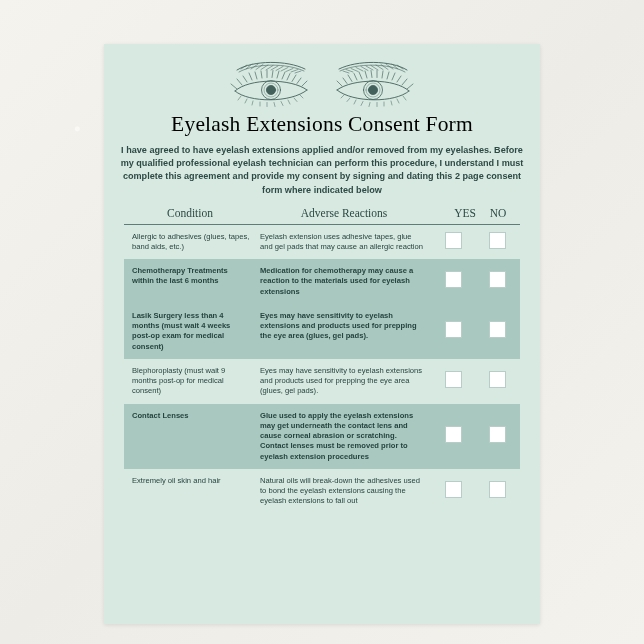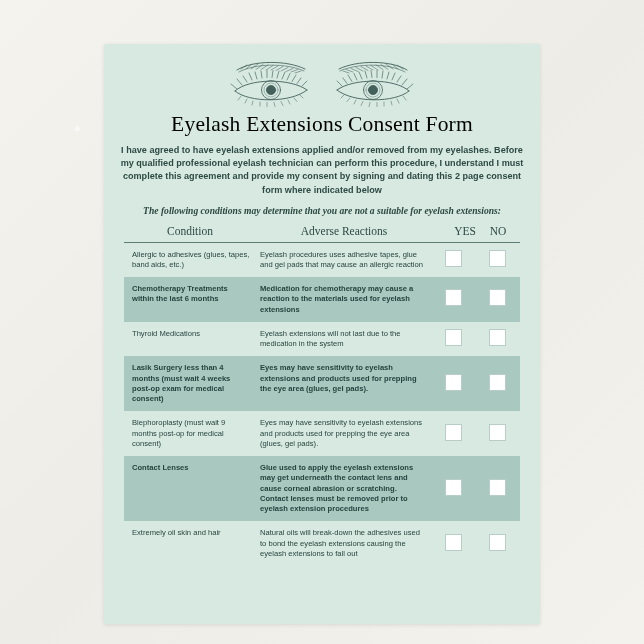--- a/index.html
+++ b/index.html
@@ -167,50 +167,43 @@
           <path d="M8 31 L2 26 M13 27 L8 21 M18 24 L14 18 M23 22 L20 15 M28 21 L26 14 M33 20 L32 13 M38 19.5 L38 12.5 M43 19.5 L44 12.5 M48 20 L50 13 M53 21 L56 14 M58 22 L61 15.5 M63 23.5 L67 17 M68 25.5 L72 20 M73 28 L78 23" stroke-width="0.65"></path>
           <path d="M12 38 L9 42 M18 41 L16 45 M24 43 L23 47 M31 44 L31 48 M38 44.5 L38 48.5 M45 44.5 L46 48.5 M52 43.5 L54 47.5 M59 42 L61 46 M65 40 L68 43.5 M71 37 L74 40" stroke-width="0.5"></path>
         </g>
       </svg>
     </div>
 
     <div class="title">Eyelash Extensions Consent Form</div>
 
     <div class="intro">I have agreed to have eyelash extensions applied and/or removed from my eyelashes. Before my qualified professional eyelash technician can perform this procedure, I understand I must complete this agreement and provide my consent by signing and dating this 2 page consent form where indicated below</div>
 
-    <div class="subhead">The following conditions may determine that you are not a suitable for eyelash extensions:</div>
 
     <table class="consent">
       <thead>
         <tr>
           <th class="col-cond">Condition</th>
           <th class="col-adv">Adverse Reactions</th>
           <th class="col-yes">YES</th>
           <th class="col-no">NO</th>
         </tr>
       </thead>
       <tbody>
         <tr class="plain">
           <td class="cond">Allergic to adhesives (glues, tapes, band aids, etc.)</td>
-          <td>Eyelash procedures uses adhesive tapes, glue and gel pads that may cause an allergic reaction</td>
+          <td>Eyelash extension uses adhesive tapes, glue and gel pads that may cause an allergic reaction</td>
           <td class="box-cell"><span class="checkbox"></span></td>
           <td class="box-cell"><span class="checkbox"></span></td>
         </tr>
         <tr class="alt">
           <td class="cond">Chemotherapy Treatments within the last 6 months</td>
           <td>Medication for chemotherapy may cause a reaction to the materials used for eyelash extensions</td>
           <td class="box-cell"><span class="checkbox"></span></td>
           <td class="box-cell"><span class="checkbox"></span></td>
         </tr>
-        <tr class="plain">
-          <td class="cond">Thyroid Medications</td>
-          <td>Eyelash extensions will not last due to the medication in the system</td>
-          <td class="box-cell"><span class="checkbox"></span></td>
-          <td class="box-cell"><span class="checkbox"></span></td>
-        </tr>
         <tr class="alt">
           <td class="cond">Lasik Surgery less than 4 months  (must wait 4 weeks post-op exam for medical consent)</td>
           <td>Eyes may have sensitivity to eyelash extensions and products used for prepping the eye area (glues, gel pads).</td>
           <td class="box-cell"><span class="checkbox"></span></td>
           <td class="box-cell"><span class="checkbox"></span></td>
         </tr>
         <tr class="plain">
           <td class="cond">Blephoroplasty  (must wait 9 months post-op for medical consent)</td>
           <td>Eyes may have sensitivity to eyelash extensions and products used for prepping the eye area (glues, gel pads).</td>
           <td class="box-cell"><span class="checkbox"></span></td>

